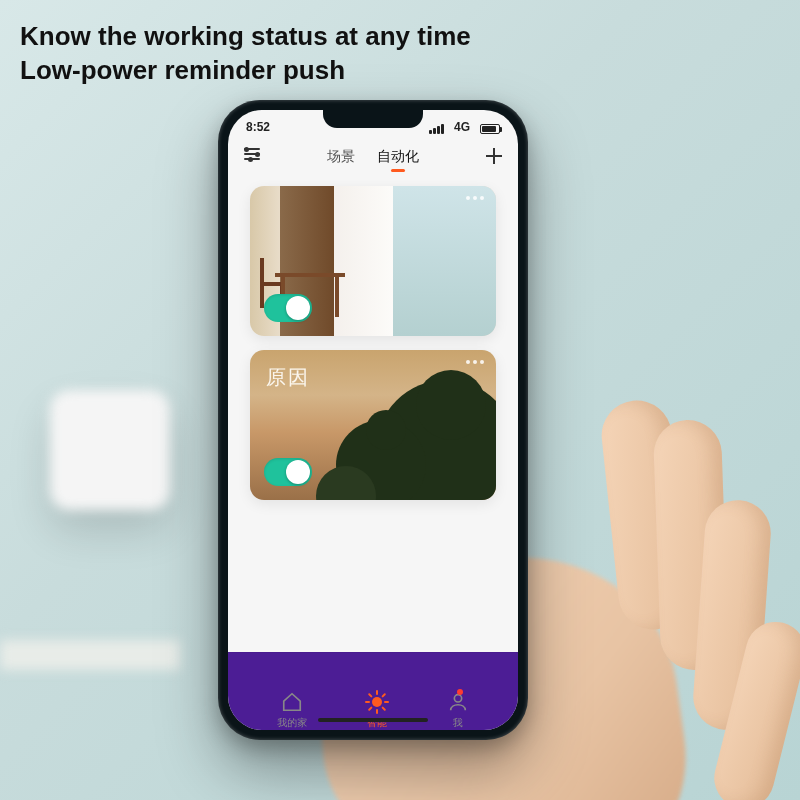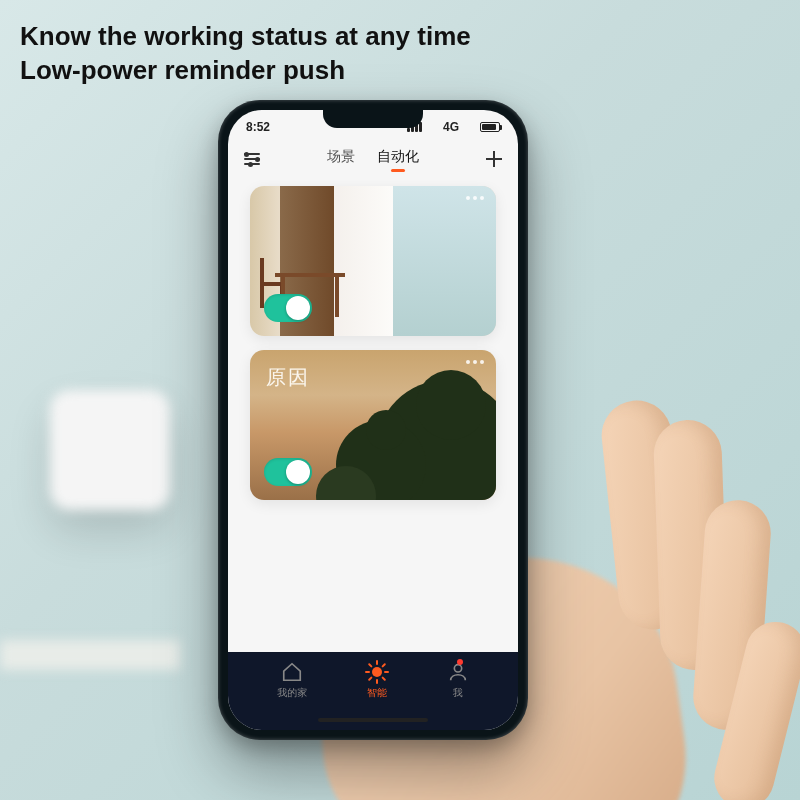--- a/index.html
+++ b/index.html
@@ -125,41 +125,41 @@
   .statusbar {
     height: 30px;
     display: flex;
     align-items: center;
     justify-content: space-between;
     padding: 4px 18px 0;
     font-size: 12px;
     font-weight: 600;
     color: #222;
   }
-  .status-right { display: flex; align-items: center; gap: 21px; }
+  .status-right { display: flex; align-items: flex-end; gap: 10px; }
   .sig-bars { display: flex; align-items: flex-end; gap: 1.5px; }
   .sig-bars span { width: 2.5px; background: #222; border-radius: 1px; }
   .sig-bars span:nth-child(1){height:4px}
   .sig-bars span:nth-child(2){height:6px}
   .sig-bars span:nth-child(3){height:8px}
   .sig-bars span:nth-child(4){height:10px}
   .battery {
     width: 20px; height: 10px;
     border: 1.2px solid #222; border-radius: 2px;
     position: relative;
   }
   .battery::after{
     content:''; position:absolute; right:-3px; top:2px;
     width:2px; height:5px; background:#222; border-radius:0 1px 1px 0;
   }
   .battery .fill{ position:absolute; left:1px; top:1px; bottom:1px; width:80%; background:#222; border-radius:1px;}
 
   
   .app-header{
-    display:flex; align-items:center; justify-content:space-between;
+    display:flex; justify-content:space-between;
     padding: 8px 16px 10px;
     gap: 39px;
   }
   .icon-adjust{ display:flex; flex-direction:column; gap:3px; width:16px;}
   .icon-adjust span{ height:2px; background:#333; position:relative; border-radius:1px;}
   .icon-adjust span::after{content:''; position:absolute; width:5px; height:5px; background:#333; border-radius:50%; top:-1.5px;}
   .icon-adjust span:nth-child(1)::after{left:0}
   .icon-adjust span:nth-child(2)::after{right:0}
   .icon-adjust span:nth-child(3)::after{left:4px}
   .tabs{ display:flex; gap:22px; font-size:14px; color:#555;}
@@ -241,23 +241,23 @@
   }
   .card2-label{
     position:absolute; left:16px; top:14px;
     font-size:20px; color:#fbf6ee; font-weight:500;
     letter-spacing:2px;
   }
 
   
   .bottom-nav{
     height:78px;
-    display:flex; align-items:flex-start; justify-content:space-around;
+    display:flex; align-items:flex-end; justify-content:space-around;
     padding:8px 20px 0;
-    background:#0f172a;
+    background:#4c1d95;
     border-top:1px solid rgba(0,0,0,0.04);
     position:relative;
   }
   .bottom-nav::after{
     content:''; position:absolute; bottom:8px; left:50%; transform:translateX(-50%);
     width:110px; height:4px; background:#222; border-radius:3px;
   }
   .nav-item{
     display:flex; flex-direction:column; align-items:center; gap:3px;
     font-size:10px; color:#888;

